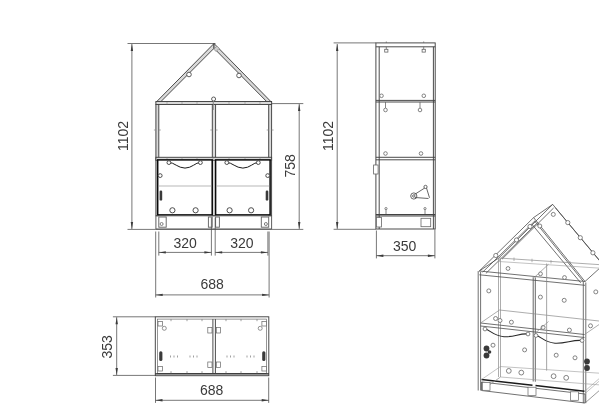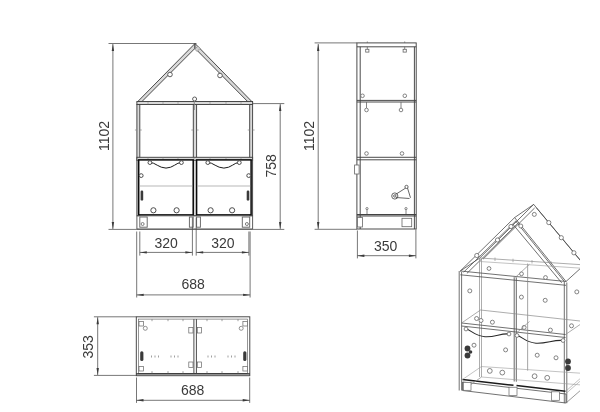--- a/index.html
+++ b/index.html
@@ -1,16 +1,16 @@
 <!DOCTYPE html>
 <html><head>
 <meta charset="utf-8">
 <style>
   html,body{margin:0;padding:0;background:#ffffff;}
-  .page{width:580px;height:412px;position:relative;overflow:hidden;background:#fff;}
+  .page{width:580px;height:412px;position:relative;overflow:hidden;background:#fff;padding-left:19px;}
   text{font-family:"Liberation Sans",sans-serif;fill:#3a3a3a;}
 </style>
 </head>
 <body>
 <div class="page">
 <svg width="600" height="412" viewBox="0 0 600 412">
 
 <g id="front" fill="none" stroke="#424242" stroke-width="0.95">
 
   <polygon points="195,43.5 137,102.3 141.2,102.3 195,48.3" fill="#d9d9d9"></polygon>

